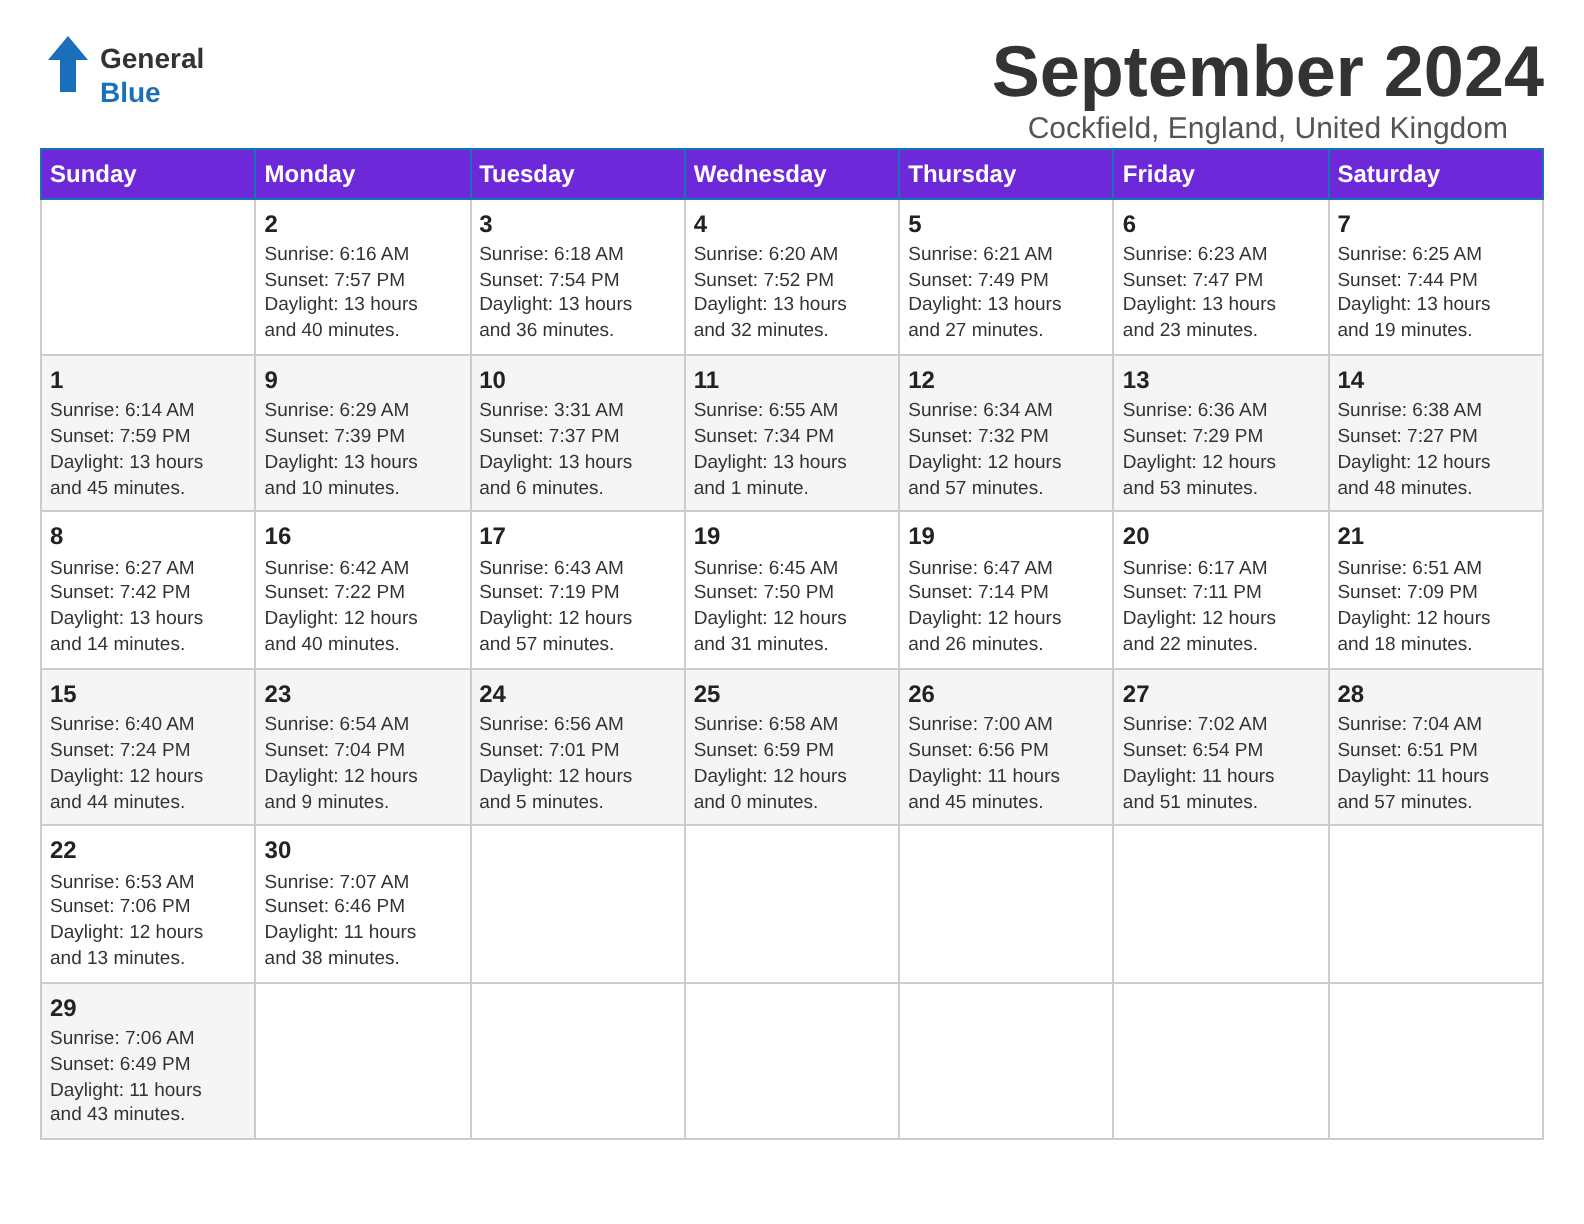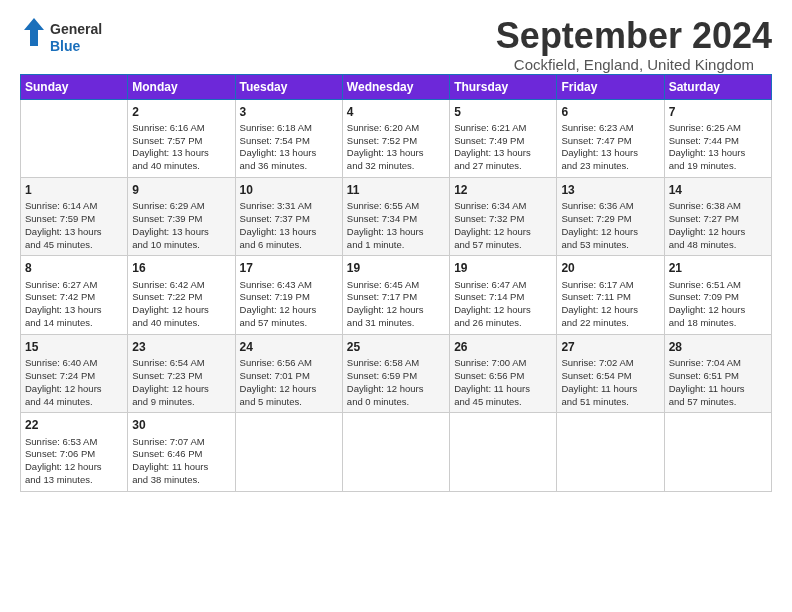--- a/index.html
+++ b/index.html
@@ -221,21 +221,21 @@
           <td>
             <span class="day-num">17</span>
             <div>Sunrise: 6:43 AM</div>
             <div>Sunset: 7:19 PM</div>
             <div>Daylight: 12 hours</div>
             <div>and 57 minutes.</div>
           </td>
           <td>
             <span class="day-num">19</span>
             <div>Sunrise: 6:45 AM</div>
-            <div>Sunset: 7:17 PM</div>
+            <div>Sunset: 7:50 PM</div>
             <div>Daylight: 12 hours</div>
             <div>and 31 minutes.</div>
           </td>
           <td>
             <span class="day-num">19</span>
             <div>Sunrise: 6:47 AM</div>
             <div>Sunset: 7:14 PM</div>
             <div>Daylight: 12 hours</div>
             <div>and 26 minutes.</div>
           </td>
@@ -258,21 +258,21 @@
           <td>
             <span class="day-num">15</span>
             <div>Sunrise: 6:40 AM</div>
             <div>Sunset: 7:24 PM</div>
             <div>Daylight: 12 hours</div>
             <div>and 44 minutes.</div>
           </td>
           <td>
             <span class="day-num">23</span>
             <div>Sunrise: 6:54 AM</div>
-            <div>Sunset: 7:23 PM</div>
+            <div>Sunset: 7:04 PM</div>
             <div>Daylight: 12 hours</div>
             <div>and 9 minutes.</div>
           </td>
           <td>
             <span class="day-num">24</span>
             <div>Sunrise: 6:56 AM</div>
             <div>Sunset: 7:01 PM</div>
             <div>Daylight: 12 hours</div>
             <div>and 5 minutes.</div>
           </td>
@@ -313,20 +313,35 @@
             <div>Daylight: 12 hours</div>
             <div>and 13 minutes.</div>
           </td>
           <td>
             <span class="day-num">30</span>
             <div>Sunrise: 7:07 AM</div>
             <div>Sunset: 6:46 PM</div>
             <div>Daylight: 11 hours</div>
             <div>and 38 minutes.</div>
           </td>
+          <td class="empty-cell"></td>
+          <td class="empty-cell"></td>
+          <td class="empty-cell"></td>
+          <td class="empty-cell"></td>
+          <td class="empty-cell"></td>
+        </tr>
+        <tr>
+          <td>
+            <span class="day-num">29</span>
+            <div>Sunrise: 7:06 AM</div>
+            <div>Sunset: 6:49 PM</div>
+            <div>Daylight: 11 hours</div>
+            <div>and 43 minutes.</div>
+          </td>
+          <td class="empty-cell"></td>
           <td class="empty-cell"></td>
           <td class="empty-cell"></td>
           <td class="empty-cell"></td>
           <td class="empty-cell"></td>
           <td class="empty-cell"></td>
         </tr>
       </tbody>
   </table>
 </div>
 

